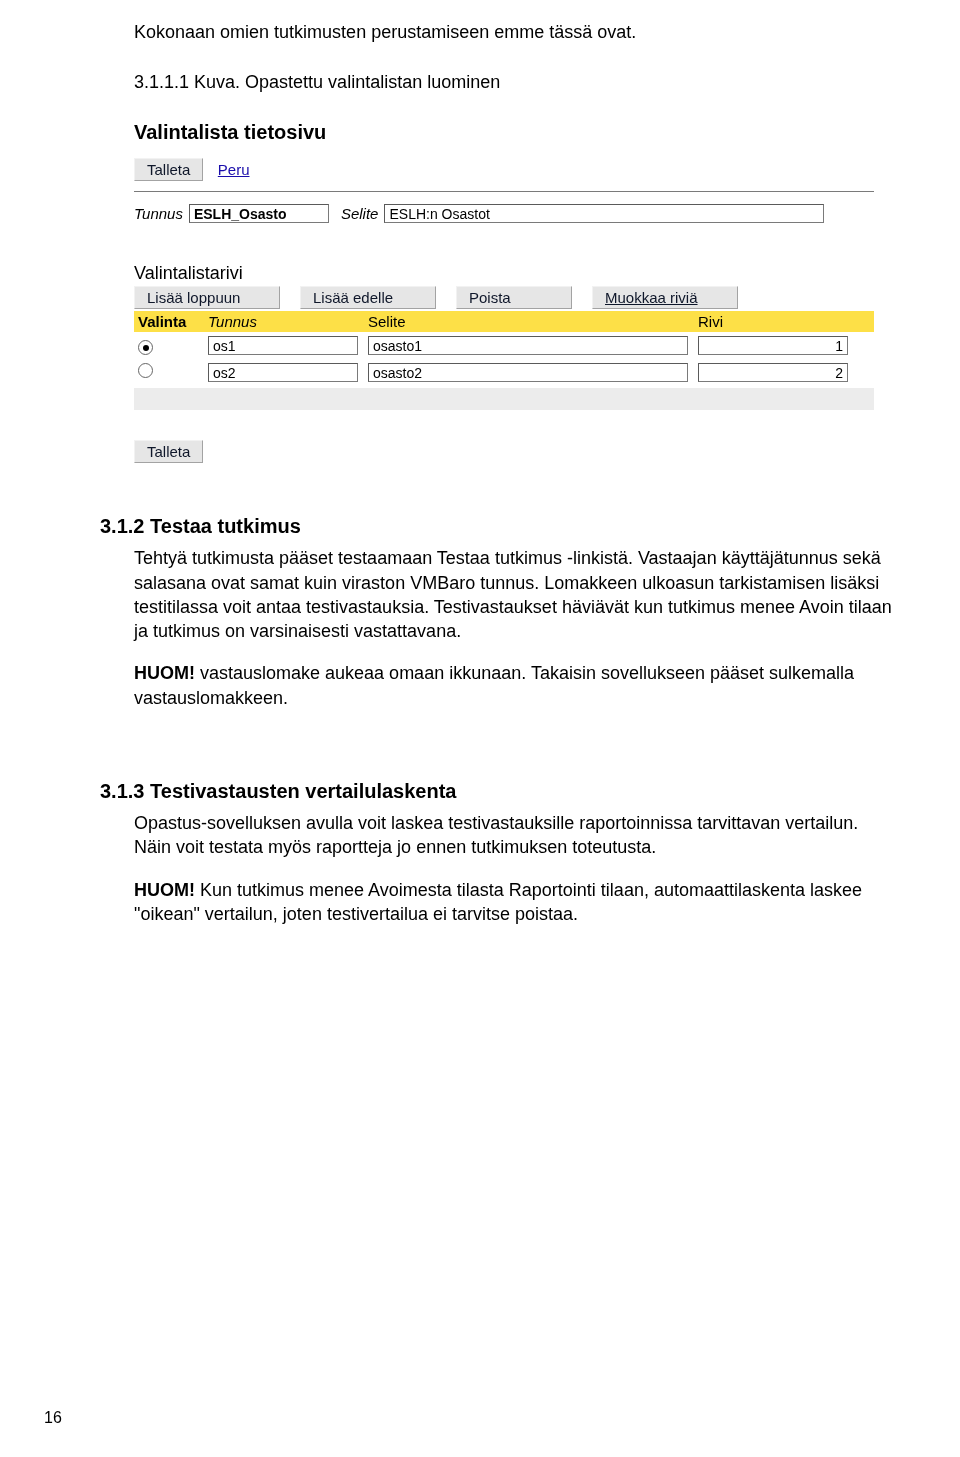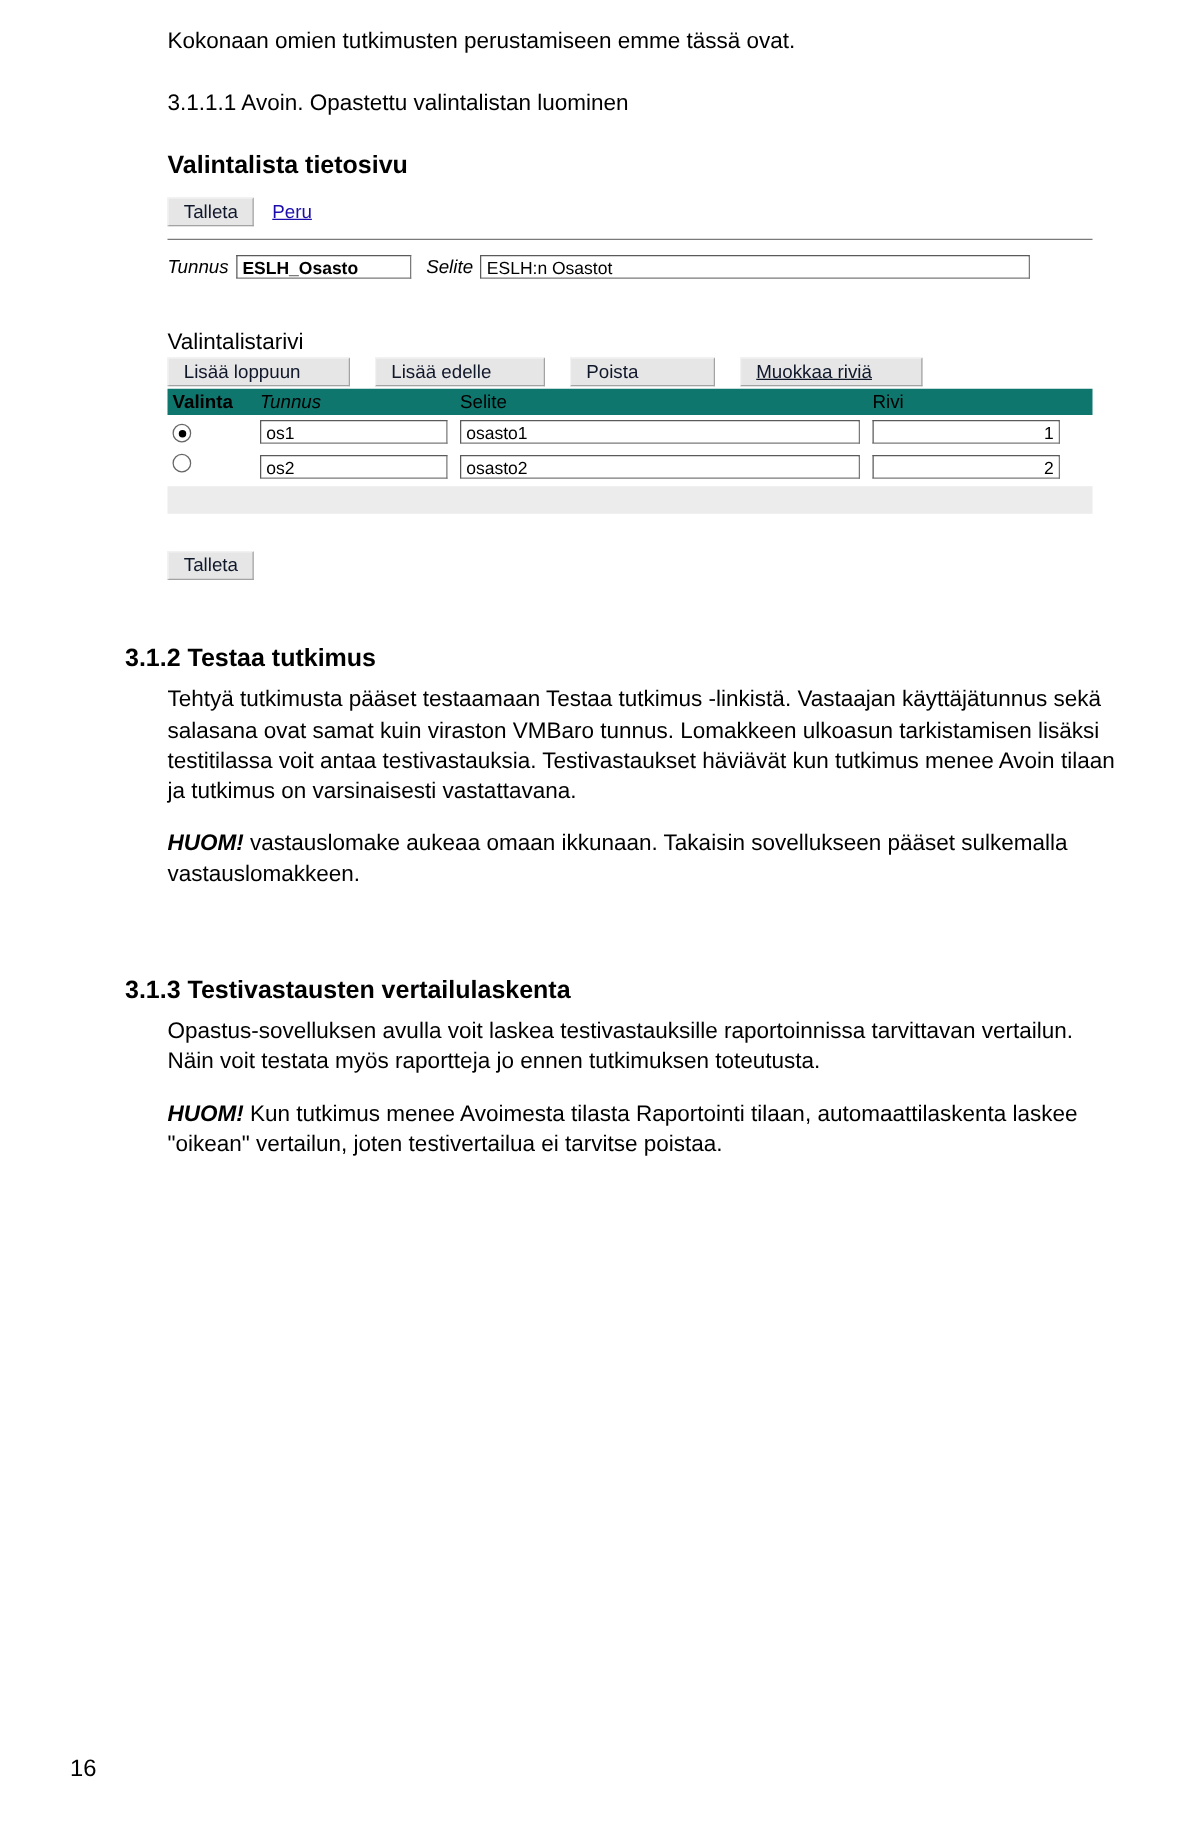--- a/index.html
+++ b/index.html
@@ -92,21 +92,21 @@
     display: flex;
     gap: 20px;
     margin-bottom: 2px;
   }
   .header-row, .data-row {
     display: flex;
     align-items: center;
     gap: 10px;
   }
   .header-row {
-    background: #0f766e;
+    background: #fde047;
     padding: 2px 4px;
     font-size: 15px;
   }
   .col-valinta { width: 60px; font-weight:bold; }
   .col-tunnus { width: 150px; }
   .col-selite { width: 320px; }
   .col-rivi { width: 150px; text-align: left; }
   .data-row { padding: 4px 4px; }
   .radio {
     width: 13px; height: 13px;
@@ -139,37 +139,36 @@
   .bold-head {
     font-size: 20px;
     font-weight: bold;
     margin: 0 0 6px 0;
   }
   .indent {
     margin-left: 34px;
   }
   .huom {
     font-weight: bold;
-    font-style: italic;
   }
   .page-num {
     position: absolute;
     bottom: 30px;
-    left: 56px;
-    font-size: 19px;
+    left: 44px;
+    font-size: 16px;
   }
 </style>
 </head>
 <body>
 
 <div class="page">
 
   <p class="body-text indent">Kokonaan omien tutkimusten perustamiseen emme tässä ovat.</p>
 
-  <p class="section-num indent">3.1.1.1 Avoin. Opastettu valintalistan luominen</p>
+  <p class="section-num indent">3.1.1.1 Kuva. Opastettu valintalistan luominen</p>
 
   <div class="screenshot indent">
 
     <div class="shot-title">Valintalista tietosivu</div>
 
     <div>
       <span class="btn">Talleta</span>
       <span class="link">Peru</span>
     </div>
 

